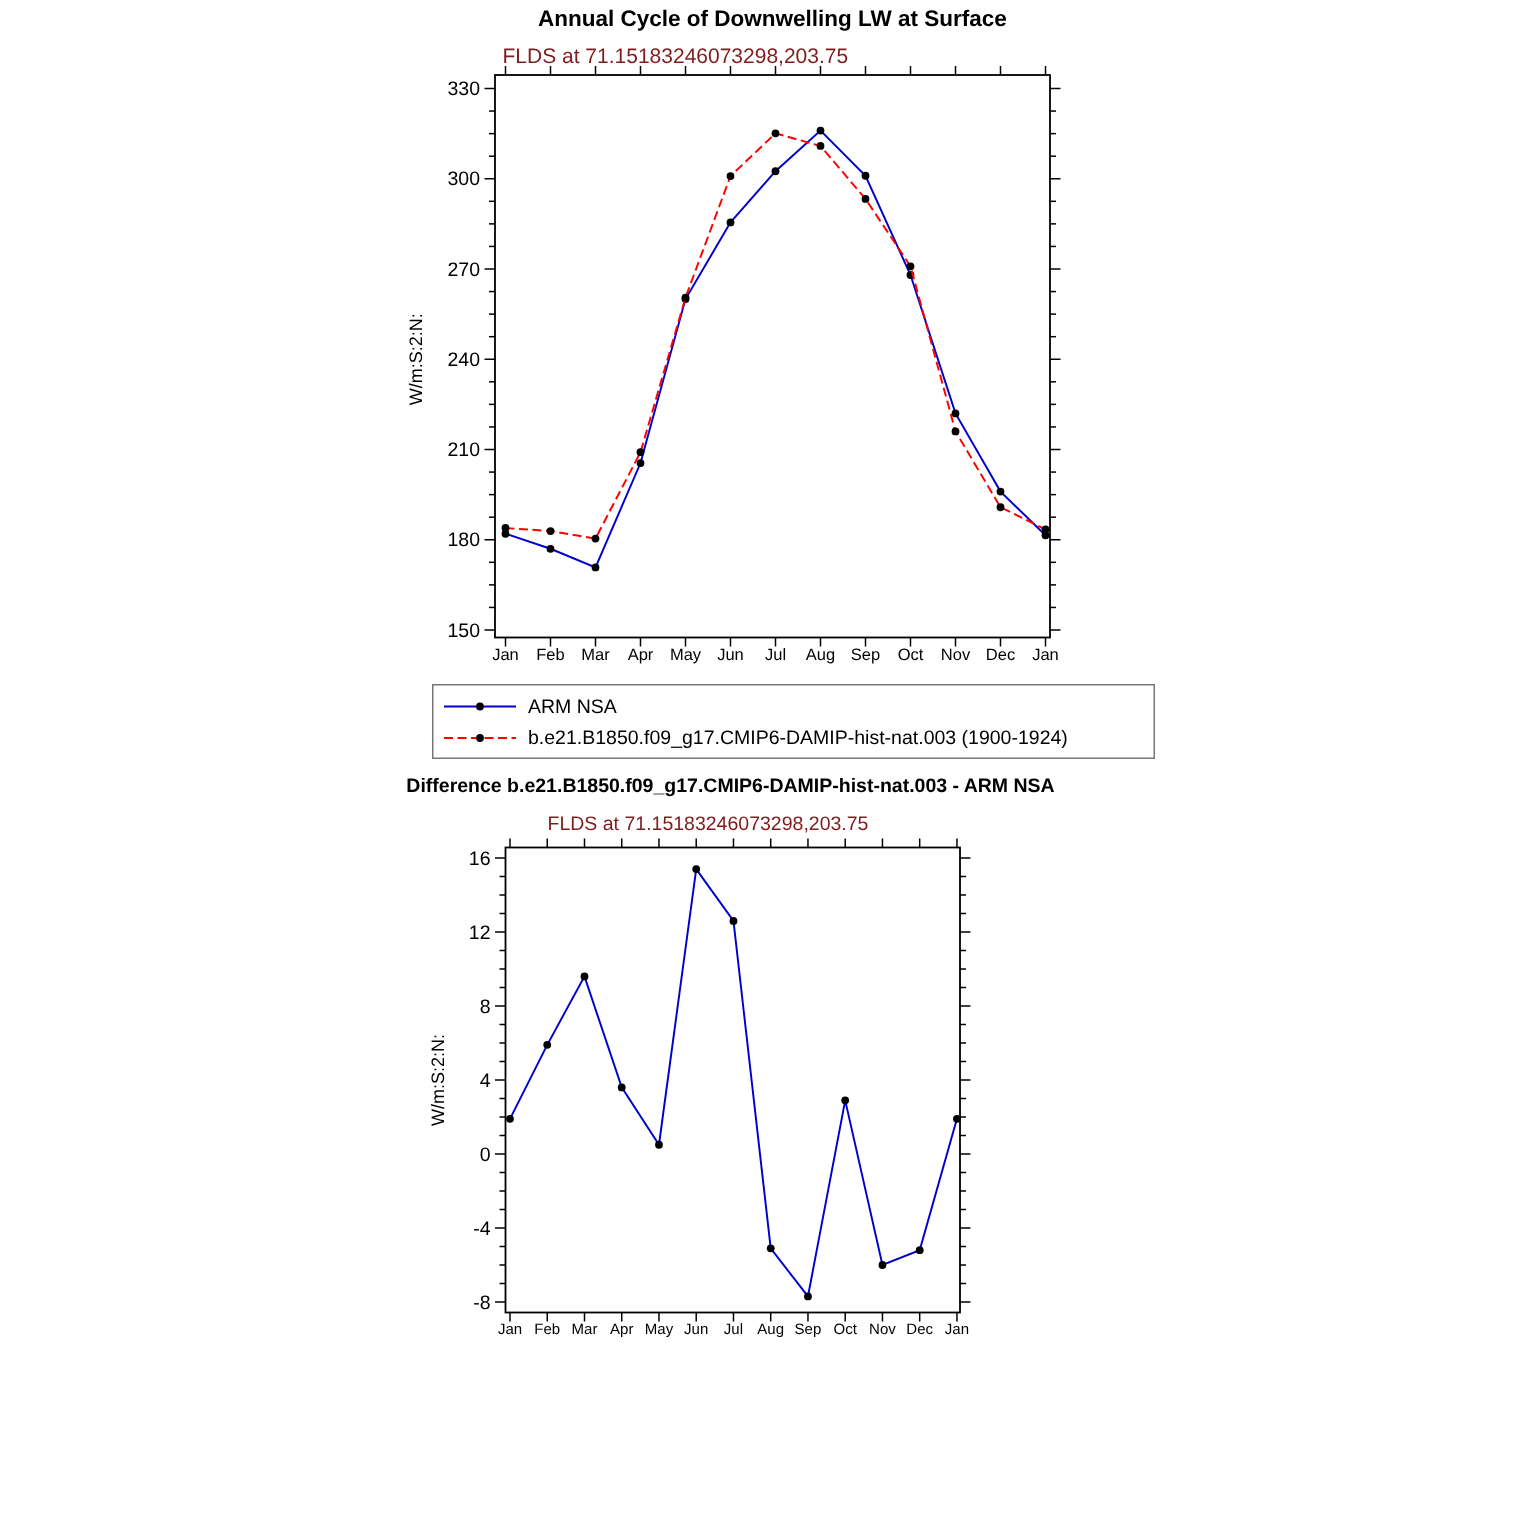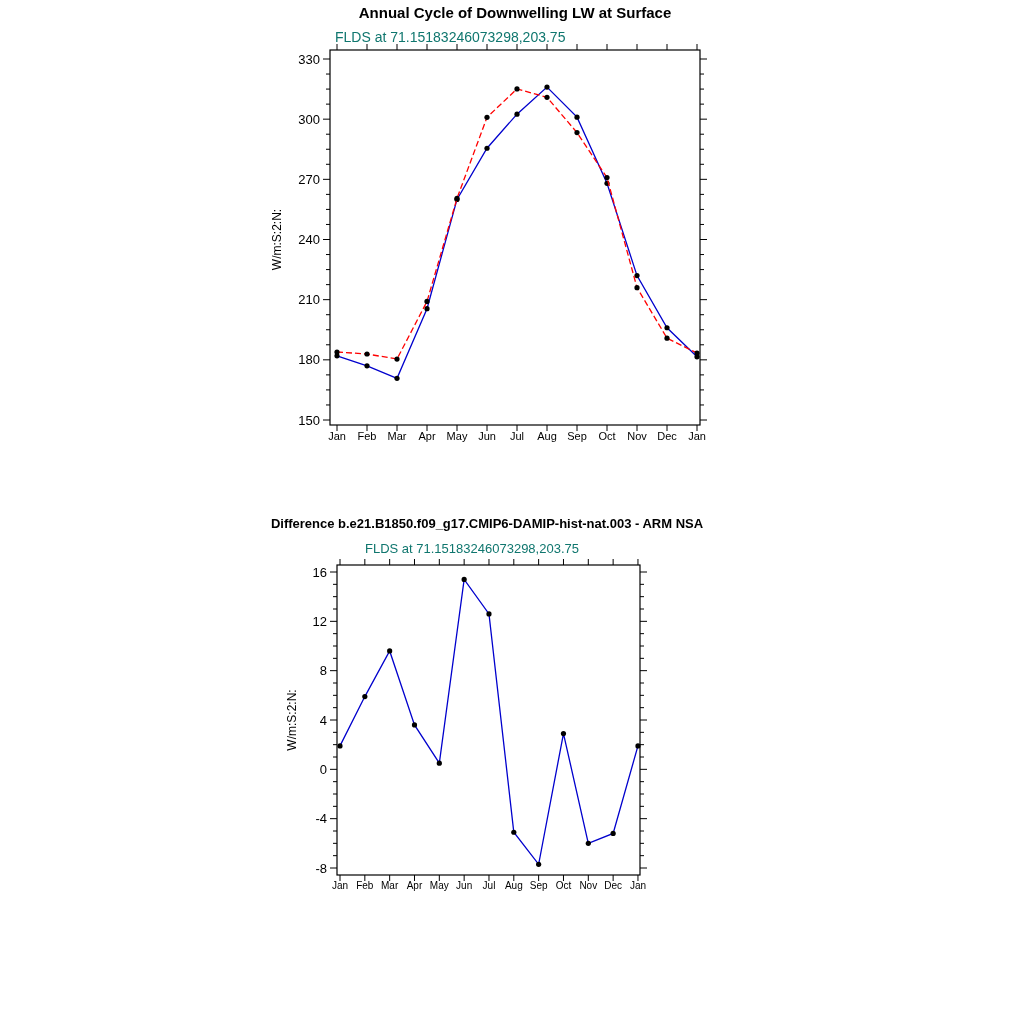--- a/index.html
+++ b/index.html
@@ -1,21 +1,21 @@
 <!DOCTYPE html>
 <html><head>
 <meta charset="utf-8">
 <style>
   html,body{margin:0;padding:0;background:#ffffff;}
   .page{position:relative;width:944px;height:1024px;background:#ffffff;
         font-family:"Liberation Sans",sans-serif;color:#000;overflow:hidden;}
   .chart-title{position:absolute;font-weight:bold;text-align:center;color:#000;}
   #title0{left:0;top:4px;width:1030px;font-size:15px;}
   #title1{left:0;top:516px;width:974px;font-size:13px;}
-  .chart-subtitle{position:absolute;font-size:14px;color:#0f766e;}
+  .chart-subtitle{position:absolute;font-size:14px;color:#7f1d1d;}
   #subtitle0{left:335px;top:29px;}
   #subtitle1{left:365px;top:541px;font-size:13px;}
   svg.plot{position:absolute;}
   #chart0{left:260px;top:40px;}
   #chart1{left:270px;top:535px;}
   svg text{font-family:"Liberation Sans",sans-serif;fill:#000;}
   .legend{position:absolute;left:288px;top:456px;width:482px;border:1px solid #777;
           background:#fff;padding:3px 5px;box-sizing:border-box;}
   .legend-row{display:flex;align-items:center;height:21px;gap:6px;}
   .legend-label{font-size:13px;white-space:nowrap;color:#000;}
@@ -159,20 +159,36 @@
         <circle cx="257.00" cy="48.88" r="2.6" fill="#000000"></circle>
         <circle cx="287.00" cy="57.31" r="2.6" fill="#000000"></circle>
         <circle cx="317.00" cy="92.60" r="2.6" fill="#000000"></circle>
         <circle cx="347.00" cy="137.53" r="2.6" fill="#000000"></circle>
         <circle cx="377.00" cy="247.63" r="2.6" fill="#000000"></circle>
         <circle cx="407.00" cy="298.17" r="2.6" fill="#000000"></circle>
         <circle cx="437.00" cy="313.01" r="2.6" fill="#000000"></circle>
       </g>
     </svg>
 
+  <div class="legend">
+    <div class="legend-row">
+      <svg class="legend-sample" id="sample0" width="52" height="12">
+          <line x1="2" y1="6" x2="50" y2="6" stroke="#0000cd" stroke-width="1.3"></line>
+          <circle cx="26" cy="6" r="2.6" fill="#000000"></circle>
+        </svg>
+      <span class="legend-label">ARM NSA</span>
+    </div>
+    <div class="legend-row">
+      <svg class="legend-sample" id="sample1" width="52" height="12">
+          <line x1="2" y1="6" x2="50" y2="6" stroke="#ff0000" stroke-width="1.3" stroke-dasharray="6,3"></line>
+          <circle cx="26" cy="6" r="2.6" fill="#000000"></circle>
+        </svg>
+      <span class="legend-label">b.e21.B1850.f09_g17.CMIP6-DAMIP-hist-nat.003 (1900-1924)</span>
+    </div>
+  </div>
 
   <div class="chart-title" id="title1">Difference b.e21.B1850.f09_g17.CMIP6-DAMIP-hist-nat.003 - ARM NSA</div>
 
   <div class="chart-subtitle" id="subtitle1">FLDS at 71.15183246073298,203.75</div>
 
   <svg class="plot" id="chart1" width="420" height="380">
       <rect x="67" y="30" width="303" height="310" fill="none" stroke="#000" stroke-width="1.2"></rect>
       <g>
         <line x1="60" y1="333" x2="67" y2="333" stroke="#000" stroke-width="1"></line>
         <line x1="370" y1="333" x2="377" y2="333" stroke="#000" stroke-width="1"></line>

